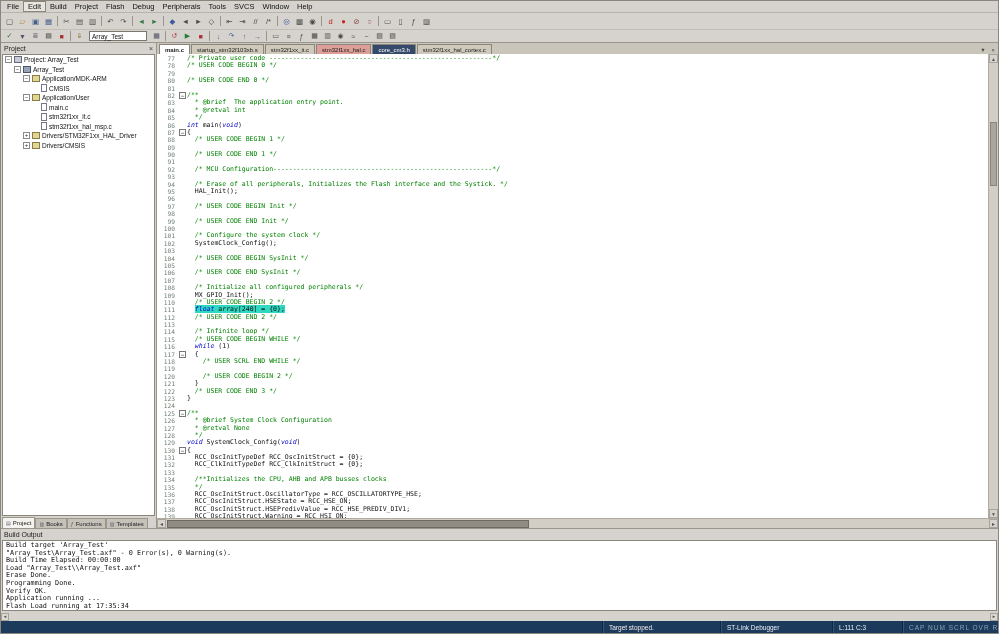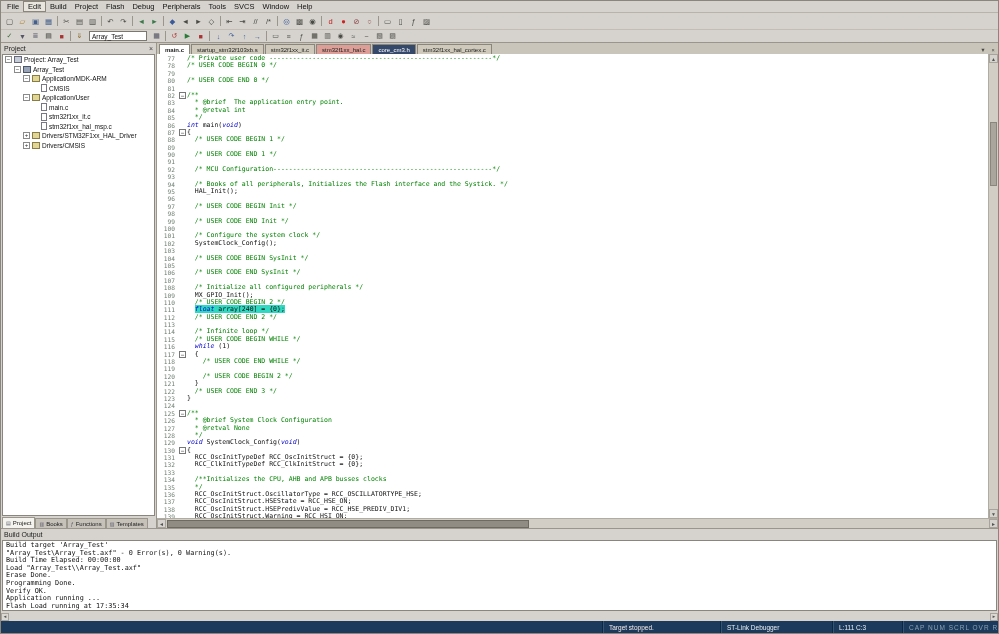--- a/index.html
+++ b/index.html
@@ -324,21 +324,21 @@
             <div class="line"><span class="lnum">84</span><span class="fold"></span><span class="ltxt"><span class="seg c">  * @retval int</span></span></div>
             <div class="line"><span class="lnum">85</span><span class="fold"></span><span class="ltxt"><span class="seg c">  */</span></span></div>
             <div class="line"><span class="lnum">86</span><span class="fold"></span><span class="ltxt"><span class="seg k">int</span><span class="seg p"> main(</span><span class="seg k">void</span><span class="seg p">)</span></span></div>
             <div class="line"><span class="lnum">87</span><span class="fold"><span class="fbox">−</span></span><span class="ltxt"><span class="seg p">{</span></span></div>
             <div class="line"><span class="lnum">88</span><span class="fold"></span><span class="ltxt"><span class="seg p">  </span><span class="seg c">/* USER CODE BEGIN 1 */</span></span></div>
             <div class="line"><span class="lnum">89</span><span class="fold"></span><span class="ltxt"></span></div>
             <div class="line"><span class="lnum">90</span><span class="fold"></span><span class="ltxt"><span class="seg p">  </span><span class="seg c">/* USER CODE END 1 */</span></span></div>
             <div class="line"><span class="lnum">91</span><span class="fold"></span><span class="ltxt"></span></div>
             <div class="line"><span class="lnum">92</span><span class="fold"></span><span class="ltxt"><span class="seg p">  </span><span class="seg c">/* MCU Configuration--------------------------------------------------------*/</span></span></div>
             <div class="line"><span class="lnum">93</span><span class="fold"></span><span class="ltxt"></span></div>
-            <div class="line"><span class="lnum">94</span><span class="fold"></span><span class="ltxt"><span class="seg p">  </span><span class="seg c">/* Books of all peripherals, Initializes the Flash interface and the Systick. */</span></span></div>
+            <div class="line"><span class="lnum">94</span><span class="fold"></span><span class="ltxt"><span class="seg p">  </span><span class="seg c">/* Erase of all peripherals, Initializes the Flash interface and the Systick. */</span></span></div>
             <div class="line"><span class="lnum">95</span><span class="fold"></span><span class="ltxt"><span class="seg p">  HAL_Init();</span></span></div>
             <div class="line"><span class="lnum">96</span><span class="fold"></span><span class="ltxt"></span></div>
             <div class="line"><span class="lnum">97</span><span class="fold"></span><span class="ltxt"><span class="seg p">  </span><span class="seg c">/* USER CODE BEGIN Init */</span></span></div>
             <div class="line"><span class="lnum">98</span><span class="fold"></span><span class="ltxt"></span></div>
             <div class="line"><span class="lnum">99</span><span class="fold"></span><span class="ltxt"><span class="seg p">  </span><span class="seg c">/* USER CODE END Init */</span></span></div>
             <div class="line"><span class="lnum">100</span><span class="fold"></span><span class="ltxt"></span></div>
             <div class="line"><span class="lnum">101</span><span class="fold"></span><span class="ltxt"><span class="seg p">  </span><span class="seg c">/* Configure the system clock */</span></span></div>
             <div class="line"><span class="lnum">102</span><span class="fold"></span><span class="ltxt"><span class="seg p">  SystemClock_Config();</span></span></div>
             <div class="line"><span class="lnum">103</span><span class="fold"></span><span class="ltxt"></span></div>
             <div class="line"><span class="lnum">104</span><span class="fold"></span><span class="ltxt"><span class="seg p">  </span><span class="seg c">/* USER CODE BEGIN SysInit */</span></span></div>
@@ -348,21 +348,21 @@
             <div class="line"><span class="lnum">108</span><span class="fold"></span><span class="ltxt"><span class="seg p">  </span><span class="seg c">/* Initialize all configured peripherals */</span></span></div>
             <div class="line"><span class="lnum">109</span><span class="fold"></span><span class="ltxt"><span class="seg p">  MX_GPIO_Init();</span></span></div>
             <div class="line"><span class="lnum">110</span><span class="fold"></span><span class="ltxt"><span class="seg p">  </span><span class="seg c">/* USER CODE BEGIN 2 */</span></span></div>
             <div class="line"><span class="lnum">111</span><span class="fold"></span><span class="ltxt"><span class="seg p">  </span><span class="seg k hl">float</span><span class="seg p hl"> array[240] = {0};</span></span></div>
             <div class="line"><span class="lnum">112</span><span class="fold"></span><span class="ltxt"><span class="seg p">  </span><span class="seg c">/* USER CODE END 2 */</span></span></div>
             <div class="line"><span class="lnum">113</span><span class="fold"></span><span class="ltxt"></span></div>
             <div class="line"><span class="lnum">114</span><span class="fold"></span><span class="ltxt"><span class="seg p">  </span><span class="seg c">/* Infinite loop */</span></span></div>
             <div class="line"><span class="lnum">115</span><span class="fold"></span><span class="ltxt"><span class="seg p">  </span><span class="seg c">/* USER CODE BEGIN WHILE */</span></span></div>
             <div class="line"><span class="lnum">116</span><span class="fold"></span><span class="ltxt"><span class="seg p">  </span><span class="seg k">while</span><span class="seg p"> (1)</span></span></div>
             <div class="line"><span class="lnum">117</span><span class="fold"><span class="fbox">−</span></span><span class="ltxt"><span class="seg p">  {</span></span></div>
-            <div class="line"><span class="lnum">118</span><span class="fold"></span><span class="ltxt"><span class="seg p">    </span><span class="seg c">/* USER CODE END WHILE */</span></span></div>
+            <div class="line"><span class="lnum">118</span><span class="fold"></span><span class="ltxt"><span class="seg p">    </span><span class="seg c">/* USER SCRL END WHILE */</span></span></div>
             <div class="line"><span class="lnum">119</span><span class="fold"></span><span class="ltxt"></span></div>
             <div class="line"><span class="lnum">120</span><span class="fold"></span><span class="ltxt"><span class="seg p">    </span><span class="seg c">/* USER CODE BEGIN 2 */</span></span></div>
             <div class="line"><span class="lnum">121</span><span class="fold"></span><span class="ltxt"><span class="seg p">  }</span></span></div>
             <div class="line"><span class="lnum">122</span><span class="fold"></span><span class="ltxt"><span class="seg p">  </span><span class="seg c">/* USER CODE END 3 */</span></span></div>
             <div class="line"><span class="lnum">123</span><span class="fold"></span><span class="ltxt"><span class="seg p">}</span></span></div>
             <div class="line"><span class="lnum">124</span><span class="fold"></span><span class="ltxt"></span></div>
             <div class="line"><span class="lnum">125</span><span class="fold"><span class="fbox">−</span></span><span class="ltxt"><span class="seg c">/**</span></span></div>
             <div class="line"><span class="lnum">126</span><span class="fold"></span><span class="ltxt"><span class="seg c">  * @brief System Clock Configuration</span></span></div>
             <div class="line"><span class="lnum">127</span><span class="fold"></span><span class="ltxt"><span class="seg c">  * @retval None</span></span></div>
             <div class="line"><span class="lnum">128</span><span class="fold"></span><span class="ltxt"><span class="seg c">  */</span></span></div>

